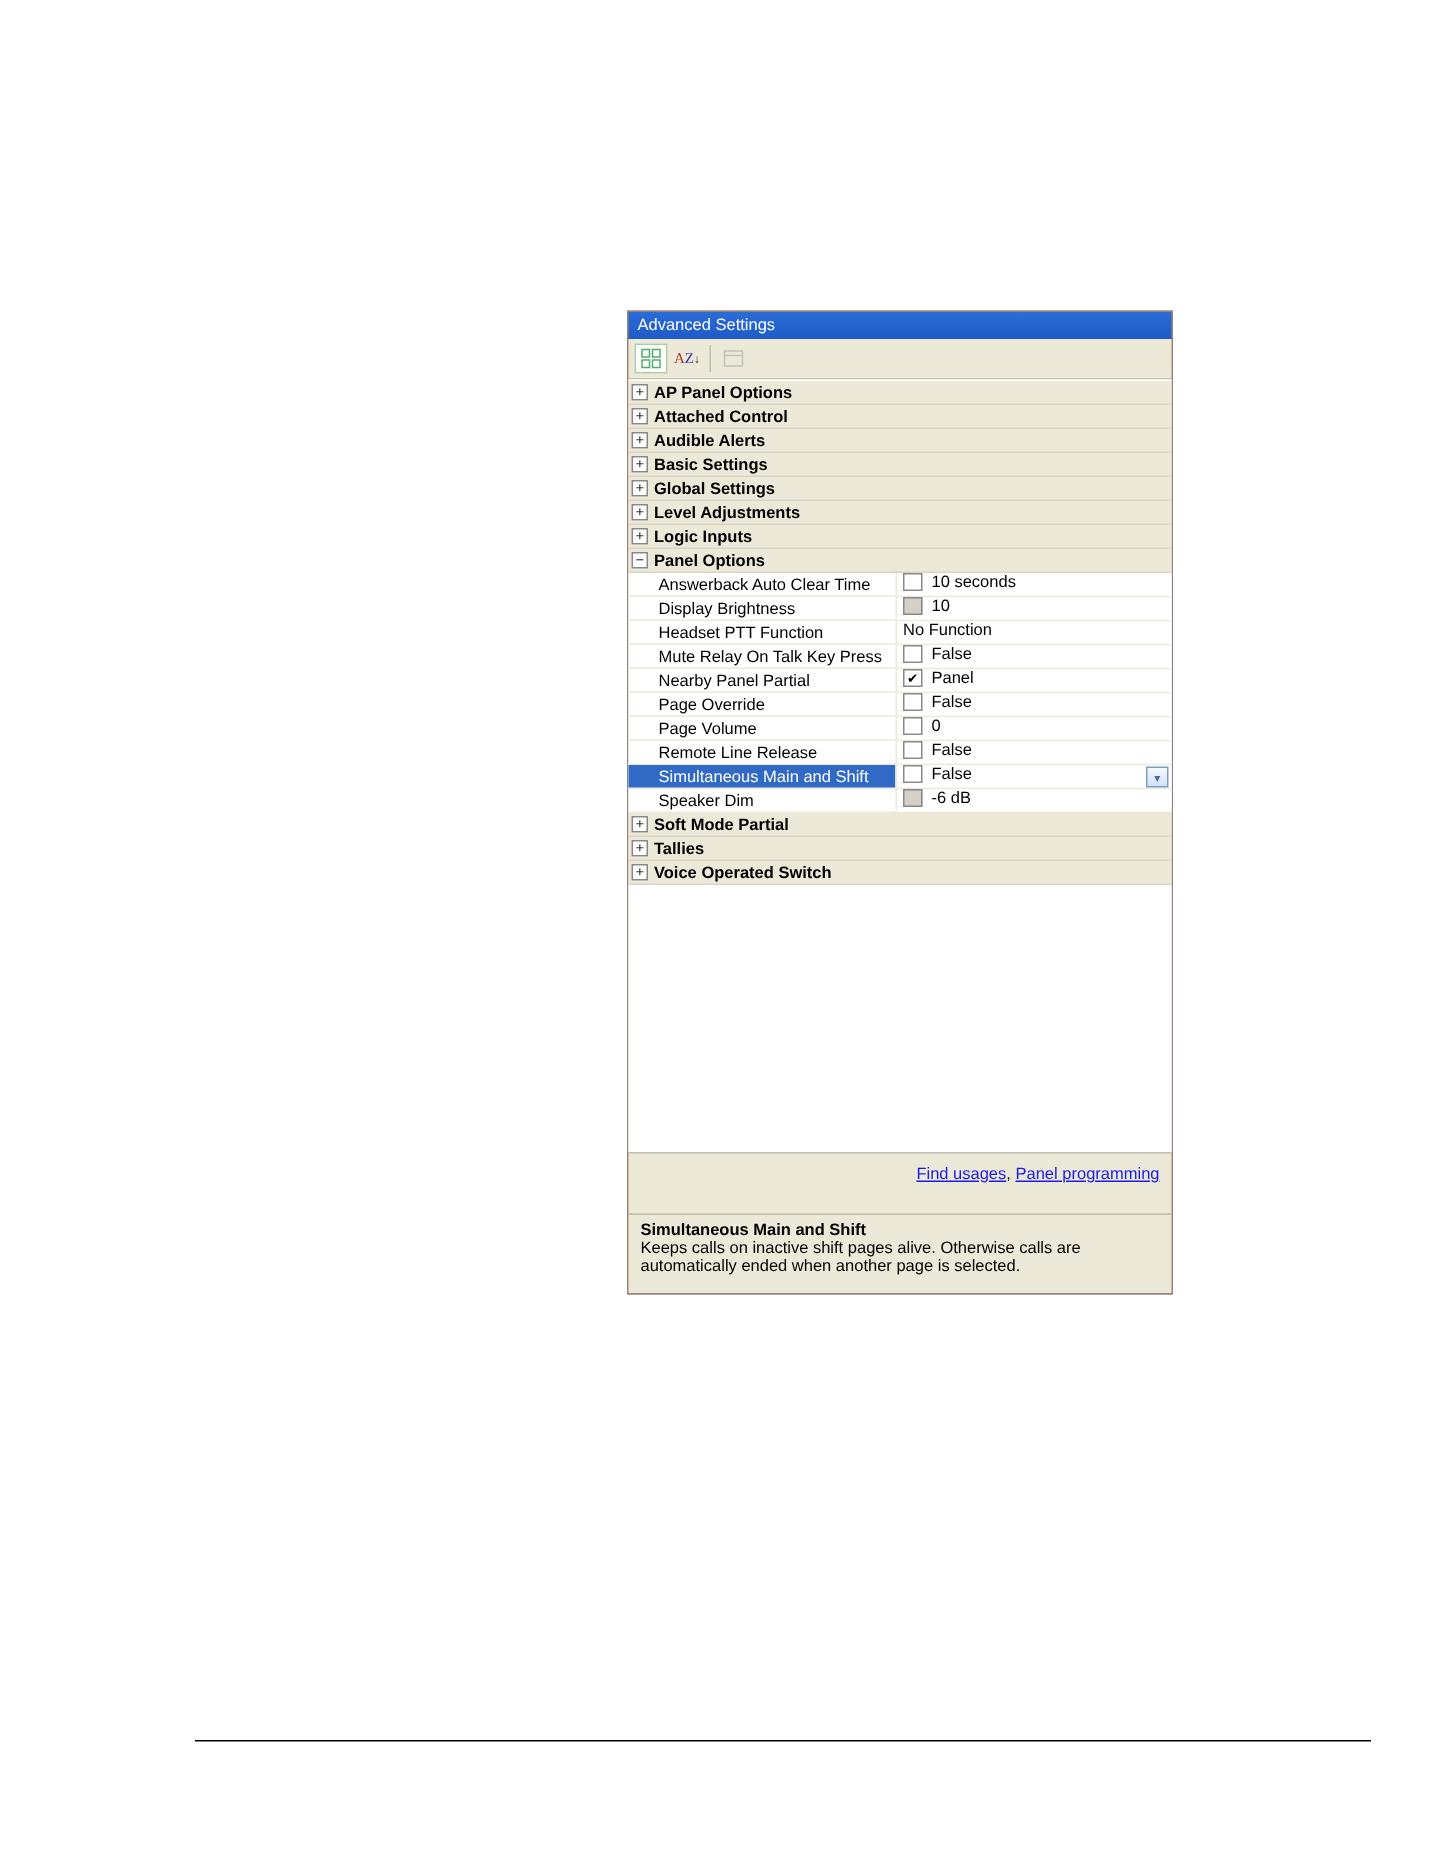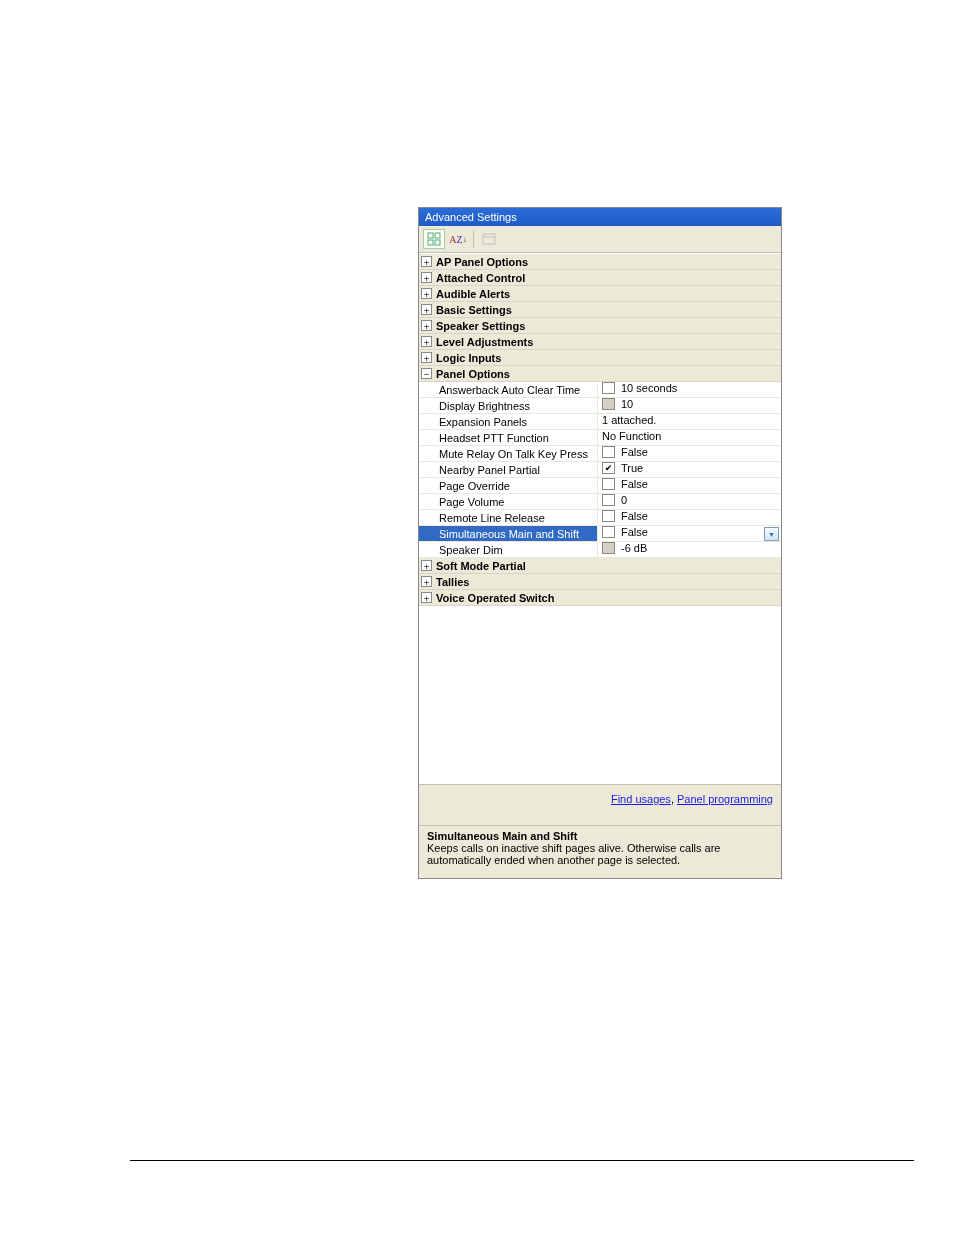--- a/index.html
+++ b/index.html
@@ -195,21 +195,21 @@
     <div class="cat-row">
         <span class="expander">+</span>
         <span class="cat-label">Audible Alerts</span>
       </div>
     <div class="cat-row">
         <span class="expander">+</span>
         <span class="cat-label">Basic Settings</span>
       </div>
     <div class="cat-row">
         <span class="expander">+</span>
-        <span class="cat-label">Speaker Settings</span>
+        <span class="cat-label">Global Settings</span>
       </div>
     <div class="cat-row">
         <span class="expander">+</span>
         <span class="cat-label">Level Adjustments</span>
       </div>
     <div class="cat-row">
         <span class="expander">+</span>
         <span class="cat-label">Logic Inputs</span>
       </div>
     <div class="cat-row">
@@ -225,43 +225,37 @@
         </div>
     </div>
     <div class="prop-row">
       <div class="prop-name">Display Brightness</div>
       <div class="prop-val">
           <span class="mini-box gray"></span>
           <span>10</span>
         </div>
     </div>
     <div class="prop-row">
-      <div class="prop-name">Expansion Panels</div>
-      <div class="prop-val">
-          <span>1 attached.</span>
-        </div>
-    </div>
-    <div class="prop-row">
       <div class="prop-name">Headset PTT Function</div>
       <div class="prop-val">
           <span>No Function</span>
         </div>
     </div>
     <div class="prop-row">
       <div class="prop-name">Mute Relay On Talk Key Press</div>
       <div class="prop-val">
           <span class="mini-check"></span>
           <span>False</span>
         </div>
     </div>
     <div class="prop-row">
       <div class="prop-name">Nearby Panel Partial</div>
       <div class="prop-val">
           <span class="mini-check">✔</span>
-          <span>True</span>
+          <span>Panel</span>
         </div>
     </div>
     <div class="prop-row">
       <div class="prop-name">Page Override</div>
       <div class="prop-val">
           <span class="mini-check"></span>
           <span>False</span>
         </div>
     </div>
     <div class="prop-row">

